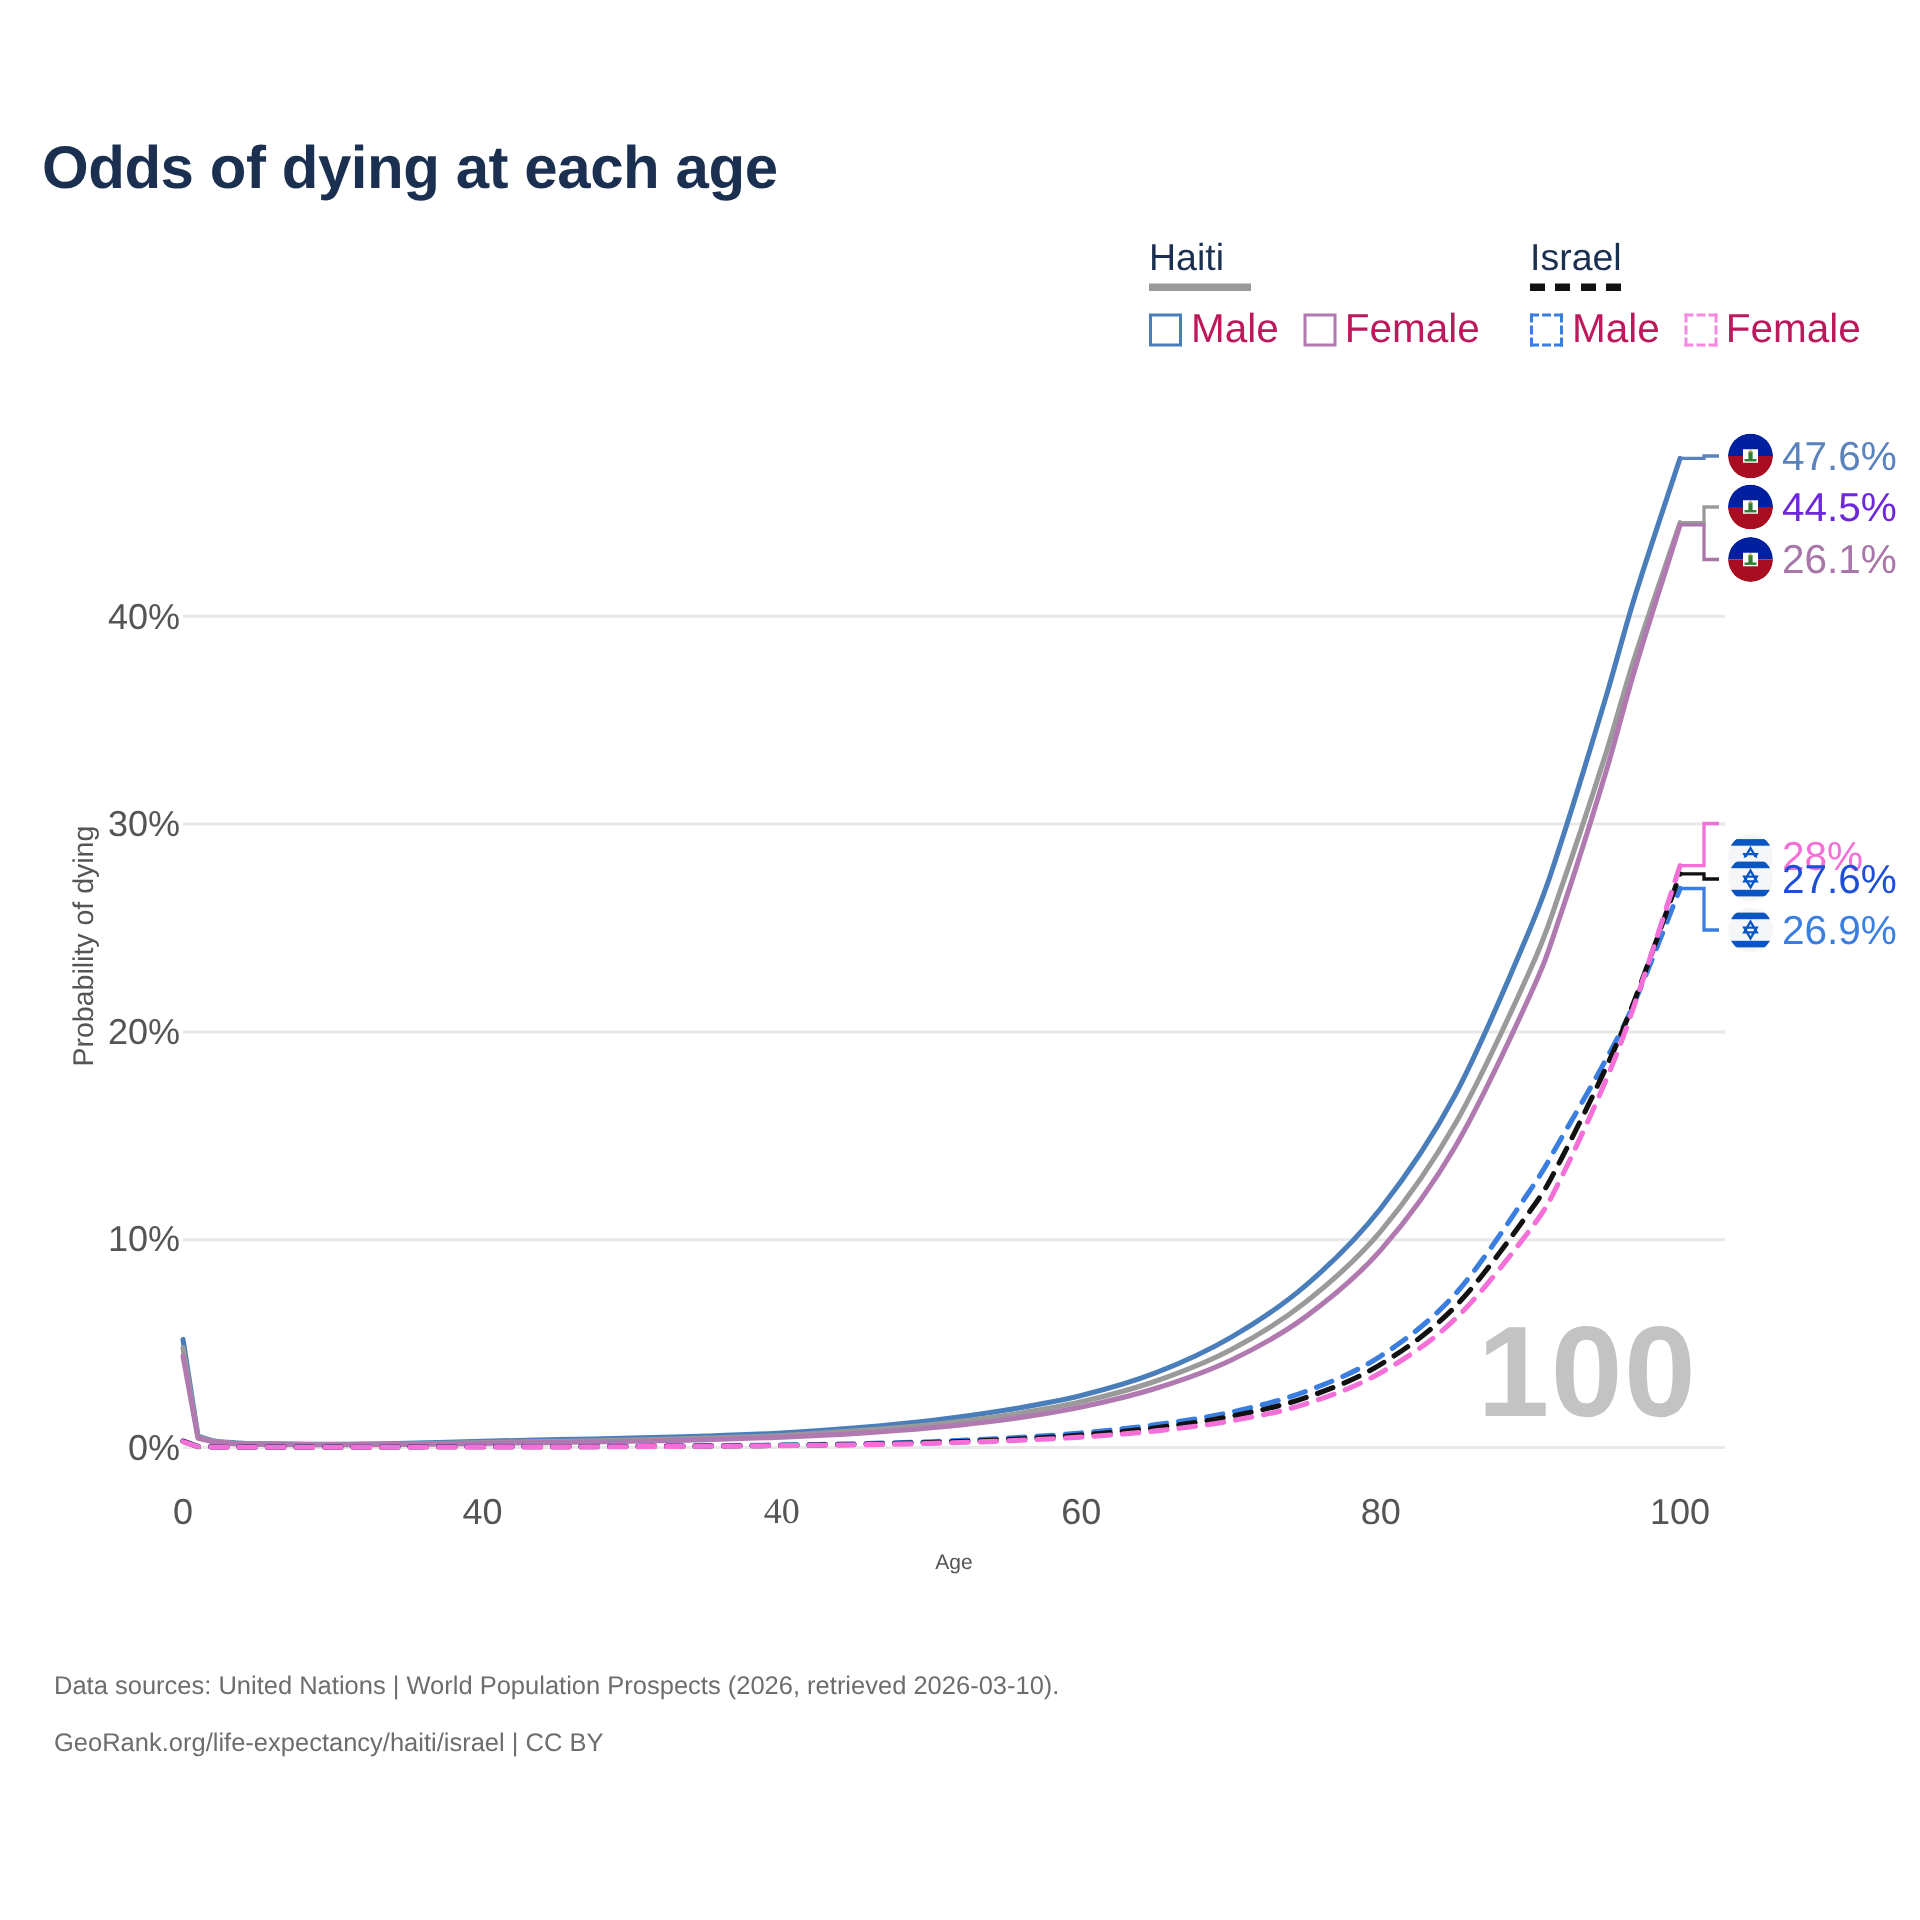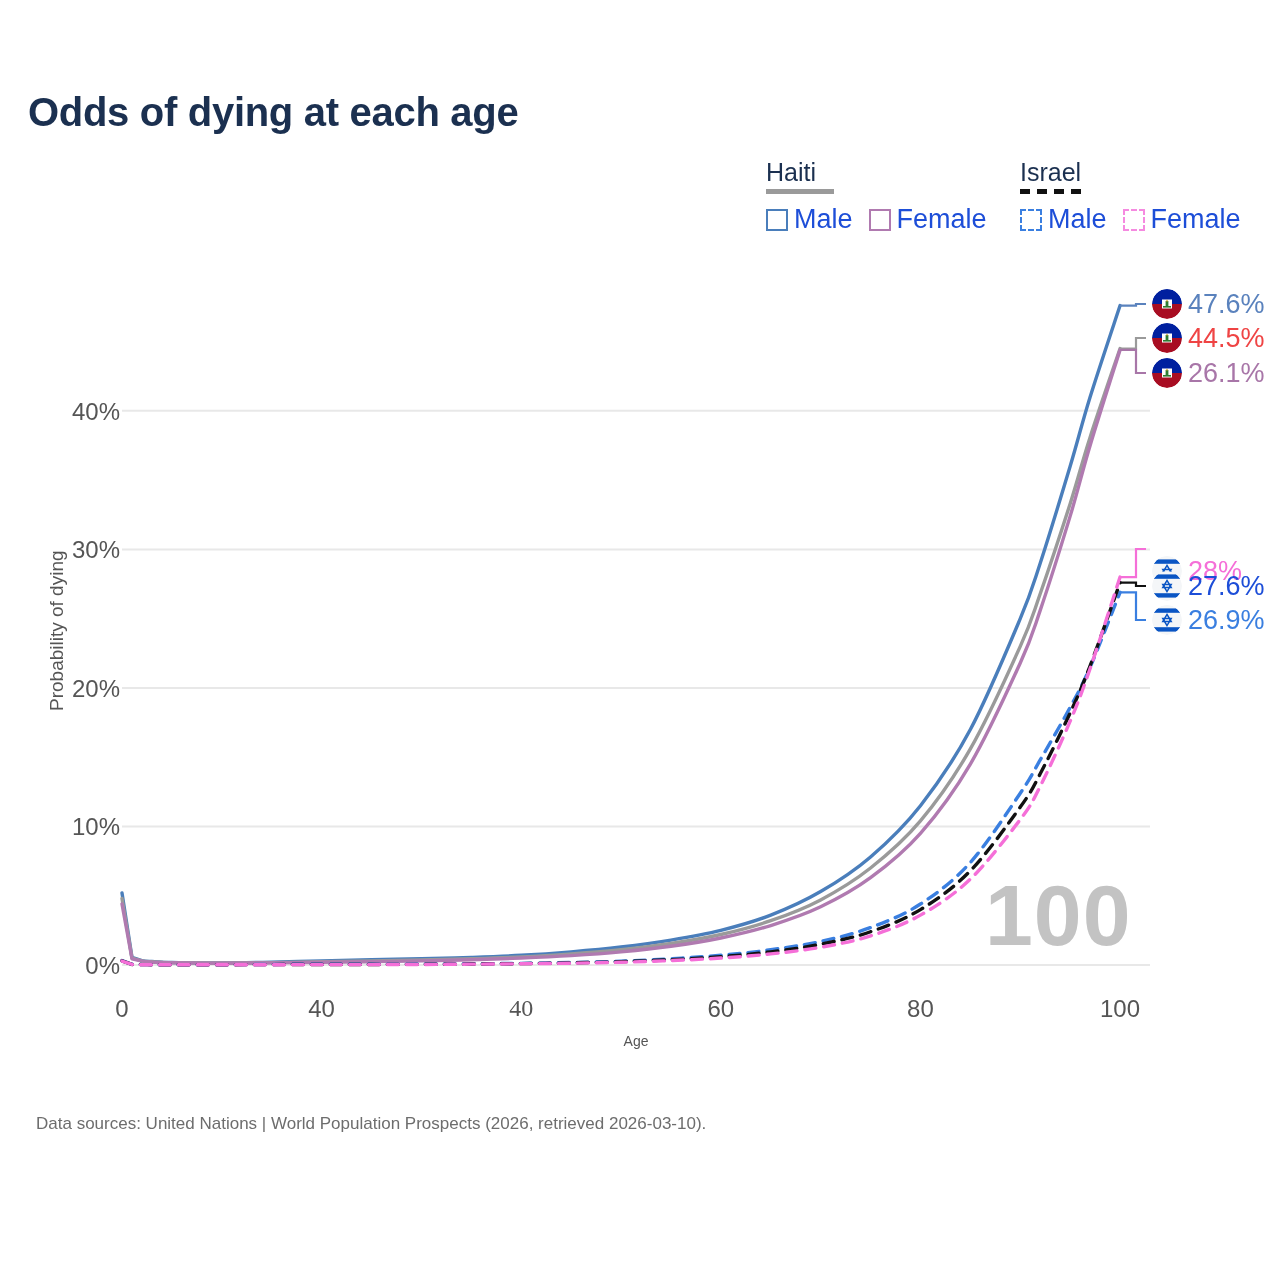--- a/index.html
+++ b/index.html
@@ -76,21 +76,21 @@
   .swatch {
     width: 22px;
     height: 22px;
     box-sizing: border-box;
     background: transparent;
   }
   .swatch.s-solid { border: 2.5px solid currentColor; }
   .swatch.s-dashed { border: 2.5px dashed currentColor; }
   .legend-label {
     font-size: 27px;
-    color: #1d4ed8;
+    color: #be185d;
   }
   
   .end-label {
     position: absolute;
     display: flex;
     align-items: center;
     gap: 6px;
     white-space: nowrap;
   }
   .end-label .value {
@@ -281,21 +281,21 @@
     <g clip-path="url(#hc)">
       <rect x="0" y="0" width="30" height="15" fill="#00209f"></rect>
       <rect x="0" y="15" width="30" height="15" fill="#a80d22"></rect>
       <rect x="10" y="10.5" width="10" height="9" fill="#ffffff"></rect>
       <rect x="13.6" y="12" width="2.8" height="6" fill="#2e7d32"></rect>
       <rect x="11" y="17" width="8" height="1.6" fill="#2e7d32"></rect>
       <rect x="14.4" y="10.8" width="1.2" height="2" fill="#c59b24"></rect>
     </g>
   </svg>
         </span>
-        <span class="value" style="color: #ef4444;">44.5%</span>
+        <span class="value" style="color: #6d28d9;">44.5%</span>
       </div>
       <div class="end-label" style="left: 1152px; top: 358px;">
         <span class="flag">
           <svg viewBox="0 0 30 30">
     <defs>
               <clipPath id="hc">
                 <circle cx="15" cy="15" r="15"></circle>
               </clipPath>
             </defs>
     <g clip-path="url(#hc)">
@@ -364,15 +364,16 @@
       <path d="M15 20.6 L10.8 13.4 L19.2 13.4 Z" fill="none" stroke="#0a55c4" stroke-width="1.5"></path>
     </g>
   </svg>
         </span>
         <span class="value" style="color: rgb(58, 127, 224);">26.9%</span>
       </div>
     </div>
 
   <div class="footer">
     <div>Data sources: United Nations | World Population Prospects (2026, retrieved 2026-03-10).</div>
+    <div>GeoRank.org/life-expectancy/haiti/israel | CC BY</div>
   </div>
 
 </div>
 
 </body></html>

